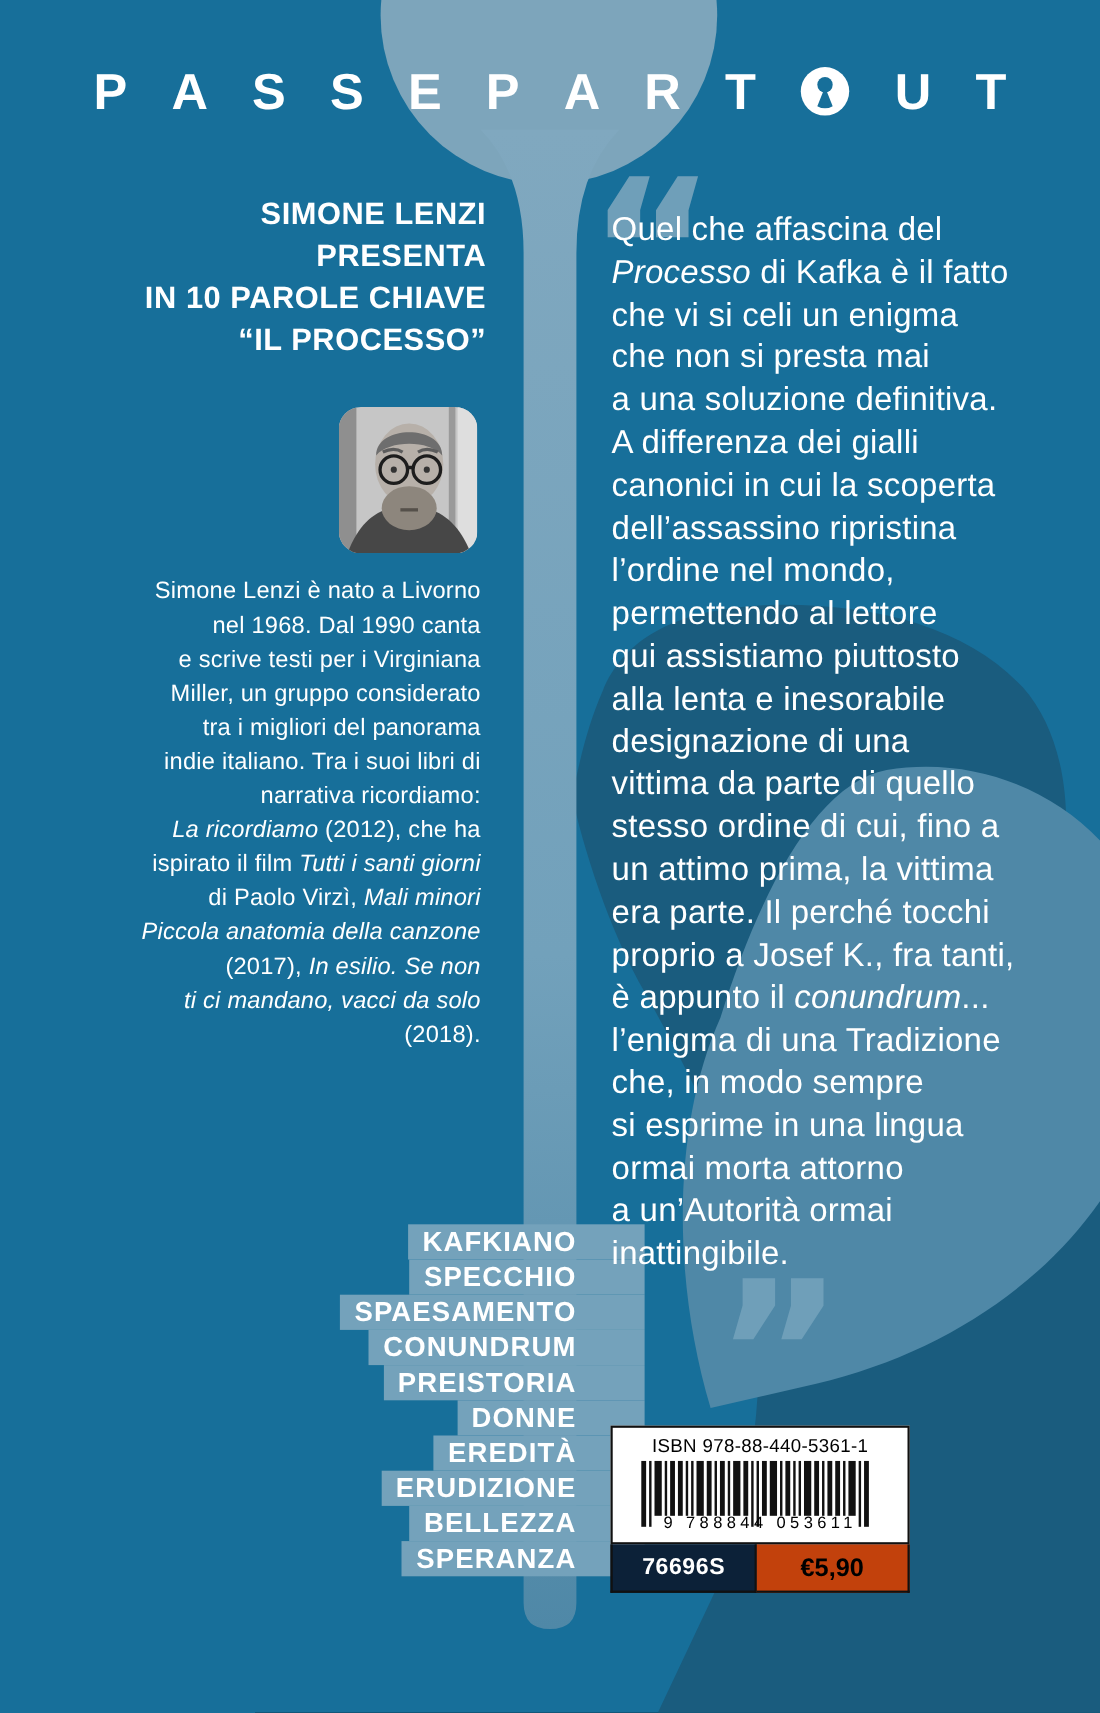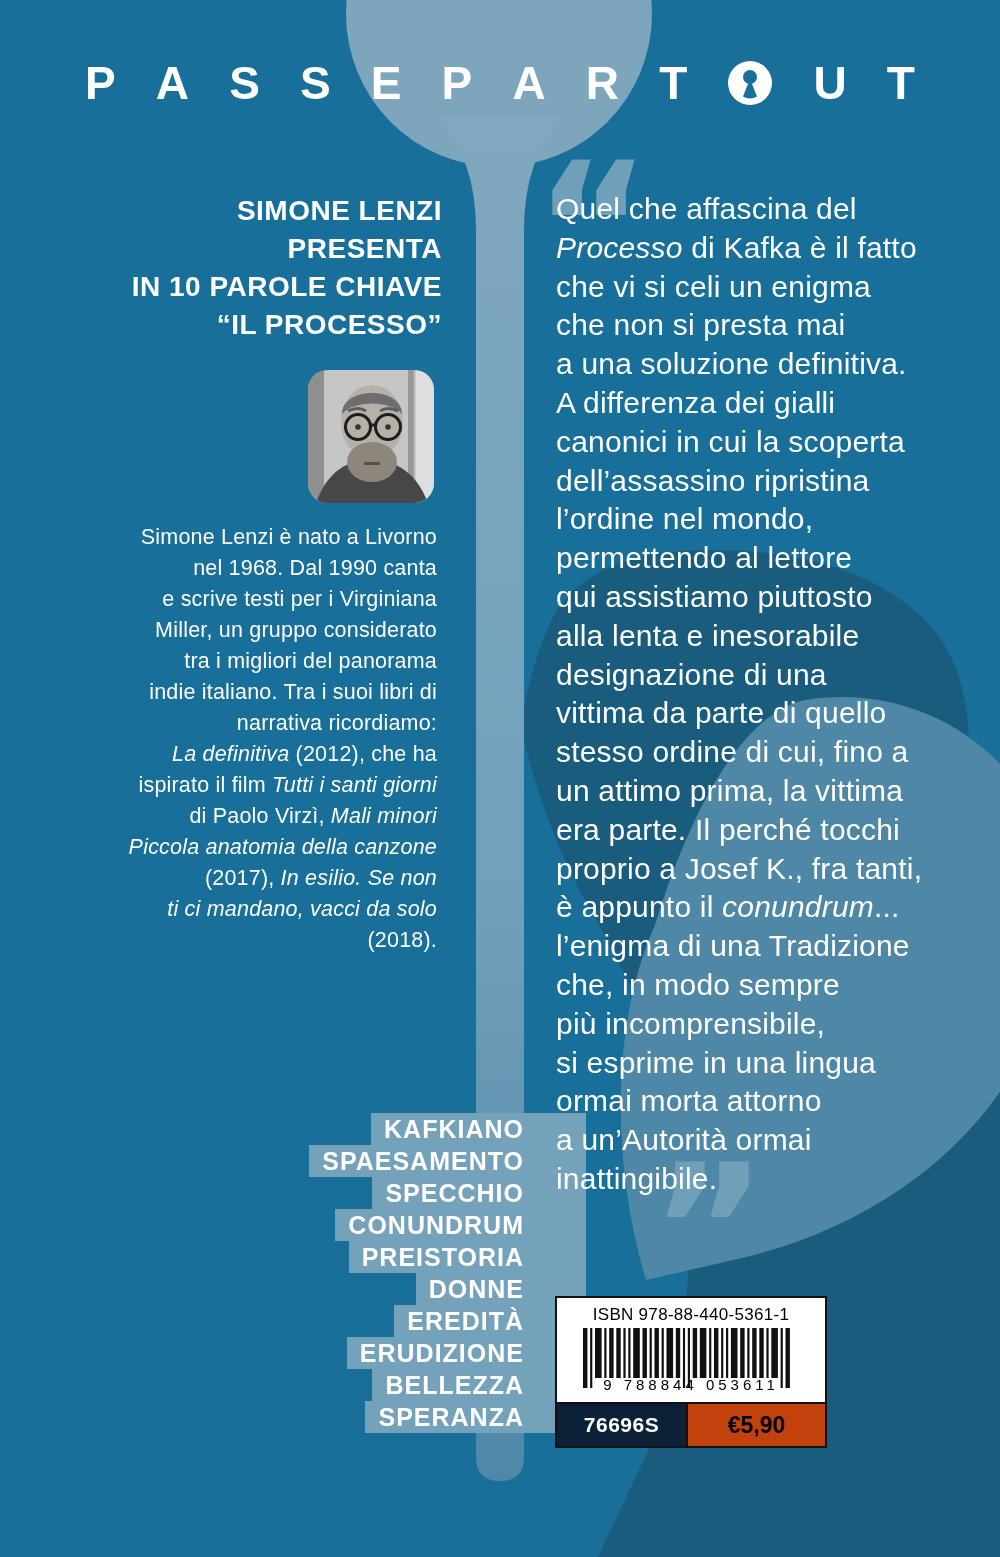--- a/index.html
+++ b/index.html
@@ -12,21 +12,21 @@
          color:#6f9fb9;font-size:178px;line-height:1;letter-spacing:-8px;}
   .q-open{left:534px;top:140px;}
   .q-close{left:650px;top:1142px;}
 
   
   .logo{position:absolute;left:85px;right:85px;top:60px;display:flex;z-index:2;
         justify-content:space-between;align-items:center;font-weight:bold;font-size:46px;line-height:46px;}
   .logo-letter{display:block;}
 
   
-  .header{position:absolute;right:558px;top:192px;width:400px;text-align:right;z-index:2;
+  .header{position:absolute;right:558px;top:176px;width:400px;text-align:right;z-index:2;
           font-weight:bold;font-size:28px;line-height:38px;letter-spacing:.5px;}
   .photo{position:absolute;left:308px;top:370px;width:126px;height:133px;border-radius:20px;
          overflow:hidden;z-index:2;}
   .bio{position:absolute;right:563px;top:522px;width:400px;text-align:right;z-index:2;
        font-size:21.5px;line-height:31px;letter-spacing:.2px;}
   .bio em,.quote em{font-style:italic;}
 
   
   .keywords{position:absolute;right:476px;top:1113px;z-index:2;display:flex;
             flex-direction:column;align-items:flex-end;list-style:none;margin:0;padding:0;}
@@ -150,33 +150,33 @@
   </div>
 
   <div class="bio">
       <div><span>Simone Lenzi è nato a Livorno</span></div>
       <div><span>nel 1968. Dal 1990 canta</span></div>
       <div><span>e scrive testi per i Virginiana</span></div>
       <div><span>Miller, un gruppo considerato</span></div>
       <div><span>tra i migliori del panorama</span></div>
       <div><span>indie italiano. Tra i suoi libri di</span></div>
       <div><span>narrativa ricordiamo:</span></div>
-      <div><em>La definitiva</em><span> (2012), che ha</span></div>
+      <div><em>La ricordiamo</em><span> (2012), che ha</span></div>
       <div><span>ispirato il film </span><em>Tutti i santi giorni</em></div>
       <div><span>di Paolo Virzì, </span><em>Mali minori</em></div>
       <div><em>Piccola anatomia della canzone</em></div>
       <div><span>(2017), </span><em>In esilio. Se non</em></div>
       <div><em>ti ci mandano, vacci da solo</em></div>
       <div><span>(2018).</span></div>
     </div>
 
   <ul class="keywords">
       <li>KAFKIANO</li>
+      <li>SPECCHIO</li>
       <li>SPAESAMENTO</li>
-      <li>SPECCHIO</li>
       <li>CONUNDRUM</li>
       <li>PREISTORIA</li>
       <li>DONNE</li>
       <li>EREDITÀ</li>
       <li>ERUDIZIONE</li>
       <li>BELLEZZA</li>
       <li>SPERANZA</li>
     </ul>
 
   <div class="quote">
@@ -194,21 +194,20 @@
       <div><span>alla lenta e inesorabile</span></div>
       <div><span>designazione di una</span></div>
       <div><span>vittima da parte di quello</span></div>
       <div><span>stesso ordine di cui, fino a</span></div>
       <div><span>un attimo prima, la vittima</span></div>
       <div><span>era parte. Il perché tocchi</span></div>
       <div><span>proprio a Josef K., fra tanti,</span></div>
       <div><span>è appunto il </span><em>conundrum</em><span>...</span></div>
       <div><span>l’enigma di una Tradizione</span></div>
       <div><span>che, in modo sempre</span></div>
-      <div><span>più incomprensibile,</span></div>
       <div><span>si esprime in una lingua</span></div>
       <div><span>ormai morta attorno</span></div>
       <div><span>a un’Autorità ormai</span></div>
       <div><span>inattingibile.</span></div>
     </div>
 
   <div class="isbn">
     <div class="isbn-box">
       <div class="isbn-num">ISBN 978-88-440-5361-1</div>
       <div class="barcode-wrap">

